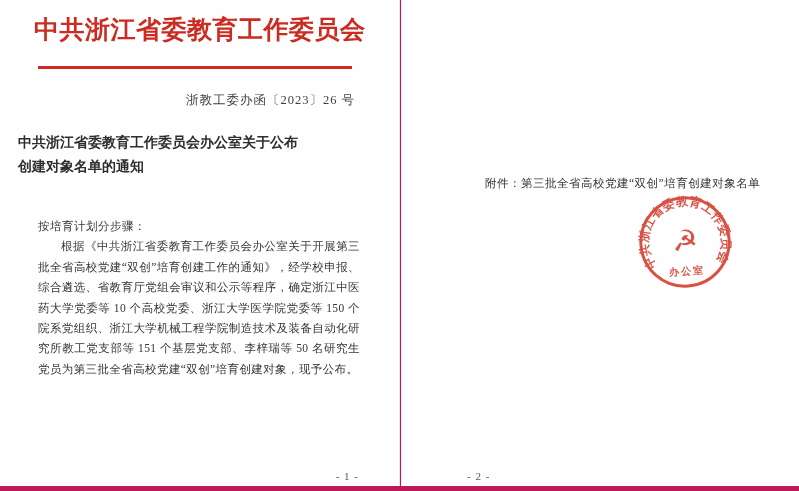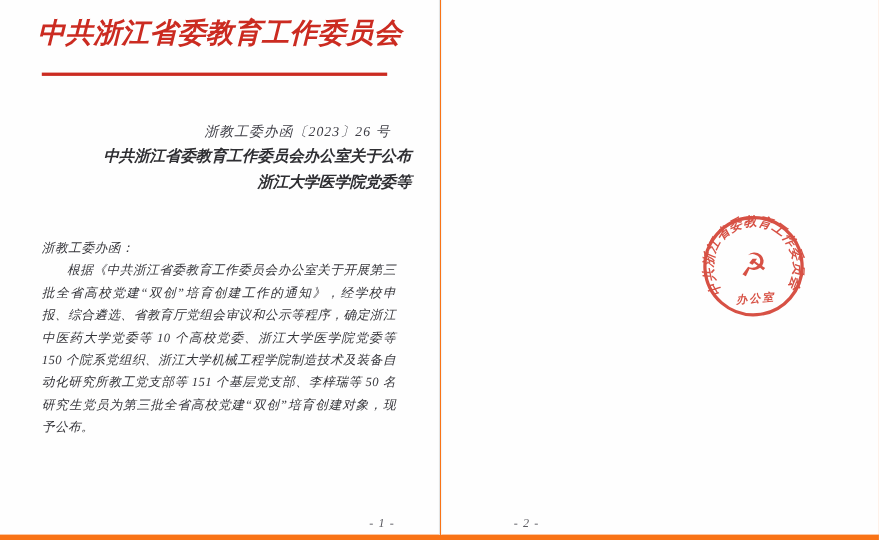--- a/index.html
+++ b/index.html
@@ -2,44 +2,44 @@
 <html><head>
 <meta charset="utf-8">
 <style>
   * { margin: 0; padding: 0; box-sizing: border-box; }
   html, body { width: 799px; height: 491px; }
   body {
     font-family: "Liberation Serif", "DejaVu Serif", serif;
     background: #eef0f1;
     overflow: hidden;
   }
-  .screen { position: relative; width: 799px; height: 491px; background: #f97316; font-style: italic; }
+  .screen { position: relative; width: 799px; height: 491px; background: #be185d; }
   .page {
     position: absolute; top: 0; height: 486px; background: #fefefe;
   }
   .page1 { left: 0; width: 400px; border-right: 1px solid #e3e5e6; }
   .page2 { left: 401px; width: 398px; box-shadow: inset 1px 0 0 #f3f4f4; }
 
   
   .letterhead {
     position: absolute; top: 13px; left: 34px; width: 324px;
     text-align: center; font-size: 25px; font-weight: bold;
     color: #cb2b21; letter-spacing: 0.5px; white-space: nowrap;
   }
   .red-rule {
     position: absolute; top: 66px; left: 38px; width: 314px; height: 2.6px;
     background: #cb2b21;
   }
   .doc-number {
-    position: absolute; top: 112px; right: 44px;
+    position: absolute; top: 92px; right: 44px;
     font-size: 12.5px; color: #3c3c44; letter-spacing: 1px;
   }
   .title {
     position: absolute; top: 131px; left: 18px; width: 356px;
-    text-align: right; font-size: 14px; font-weight: bold;
+    text-align: left; font-size: 14px; font-weight: bold;
     color: #2e2e32; line-height: 24px;
   }
   .body1 {
     position: absolute; top: 216px; left: 38px; width: 322px;
     font-size: 11.5px; color: #35353a; line-height: 20.4px;
     text-align: justify; text-justify: inter-character;
   }
   .salutation { letter-spacing: 0.5px; }
   .para { text-indent: 2em; letter-spacing: 0.4px; }
   .pagenum {
@@ -89,33 +89,34 @@
 
   <div class="page page1">
     <div class="letterhead">中共浙江省委教育工作委员会</div>
 
     <div class="red-rule"></div>
 
     <div class="doc-number">浙教工委办函〔2023〕26 号</div>
 
     <div class="title">
       <div>中共浙江省委教育工作委员会办公室关于公布</div>
-      <div>浙江大学医学院党委等</div>
+      <div>创建对象名单的通知</div>
     </div>
 
     <div class="body1">
-      <div class="salutation">浙教工委办函：</div>
+      <div class="salutation">按培育计划分步骤：</div>
       <p class="para">根据《中共浙江省委教育工作委员会办公室关于开展第三批全省高校党建“双创”培育创建工作的通知》，经学校申报、综合遴选、省教育厅党组会审议和公示等程序，确定浙江中医药大学党委等 10 个高校党委、浙江大学医学院党委等 150 个院系党组织、浙江大学机械工程学院制造技术及装备自动化研究所教工党支部等 151 个基层党支部、李梓瑞等 50 名研究生党员为第三批全省高校党建“双创”培育创建对象，现予公布。</p>
     </div>
 
     <div class="pagenum pn1">- 1 -</div>
   </div>
 
   <div class="page page2">
 
+    <div class="attachment">附件：第三批全省高校党建“双创”培育创建对象名单</div>
 
 
     <div class="seal">
       <svg viewBox="0 0 100 100">
         <defs>
           <path id="sealArc" d="M 19,73 A 38.5,38.5 0 1 1 81,73" fill="none"></path>
         </defs>
         <circle class="seal-ring" cx="50" cy="50" r="46"></circle>
         <text class="seal-arc-text" text-anchor="middle">
           <textPath href="#sealArc" startOffset="50%">中共浙江省委教育工作委员会</textPath>

